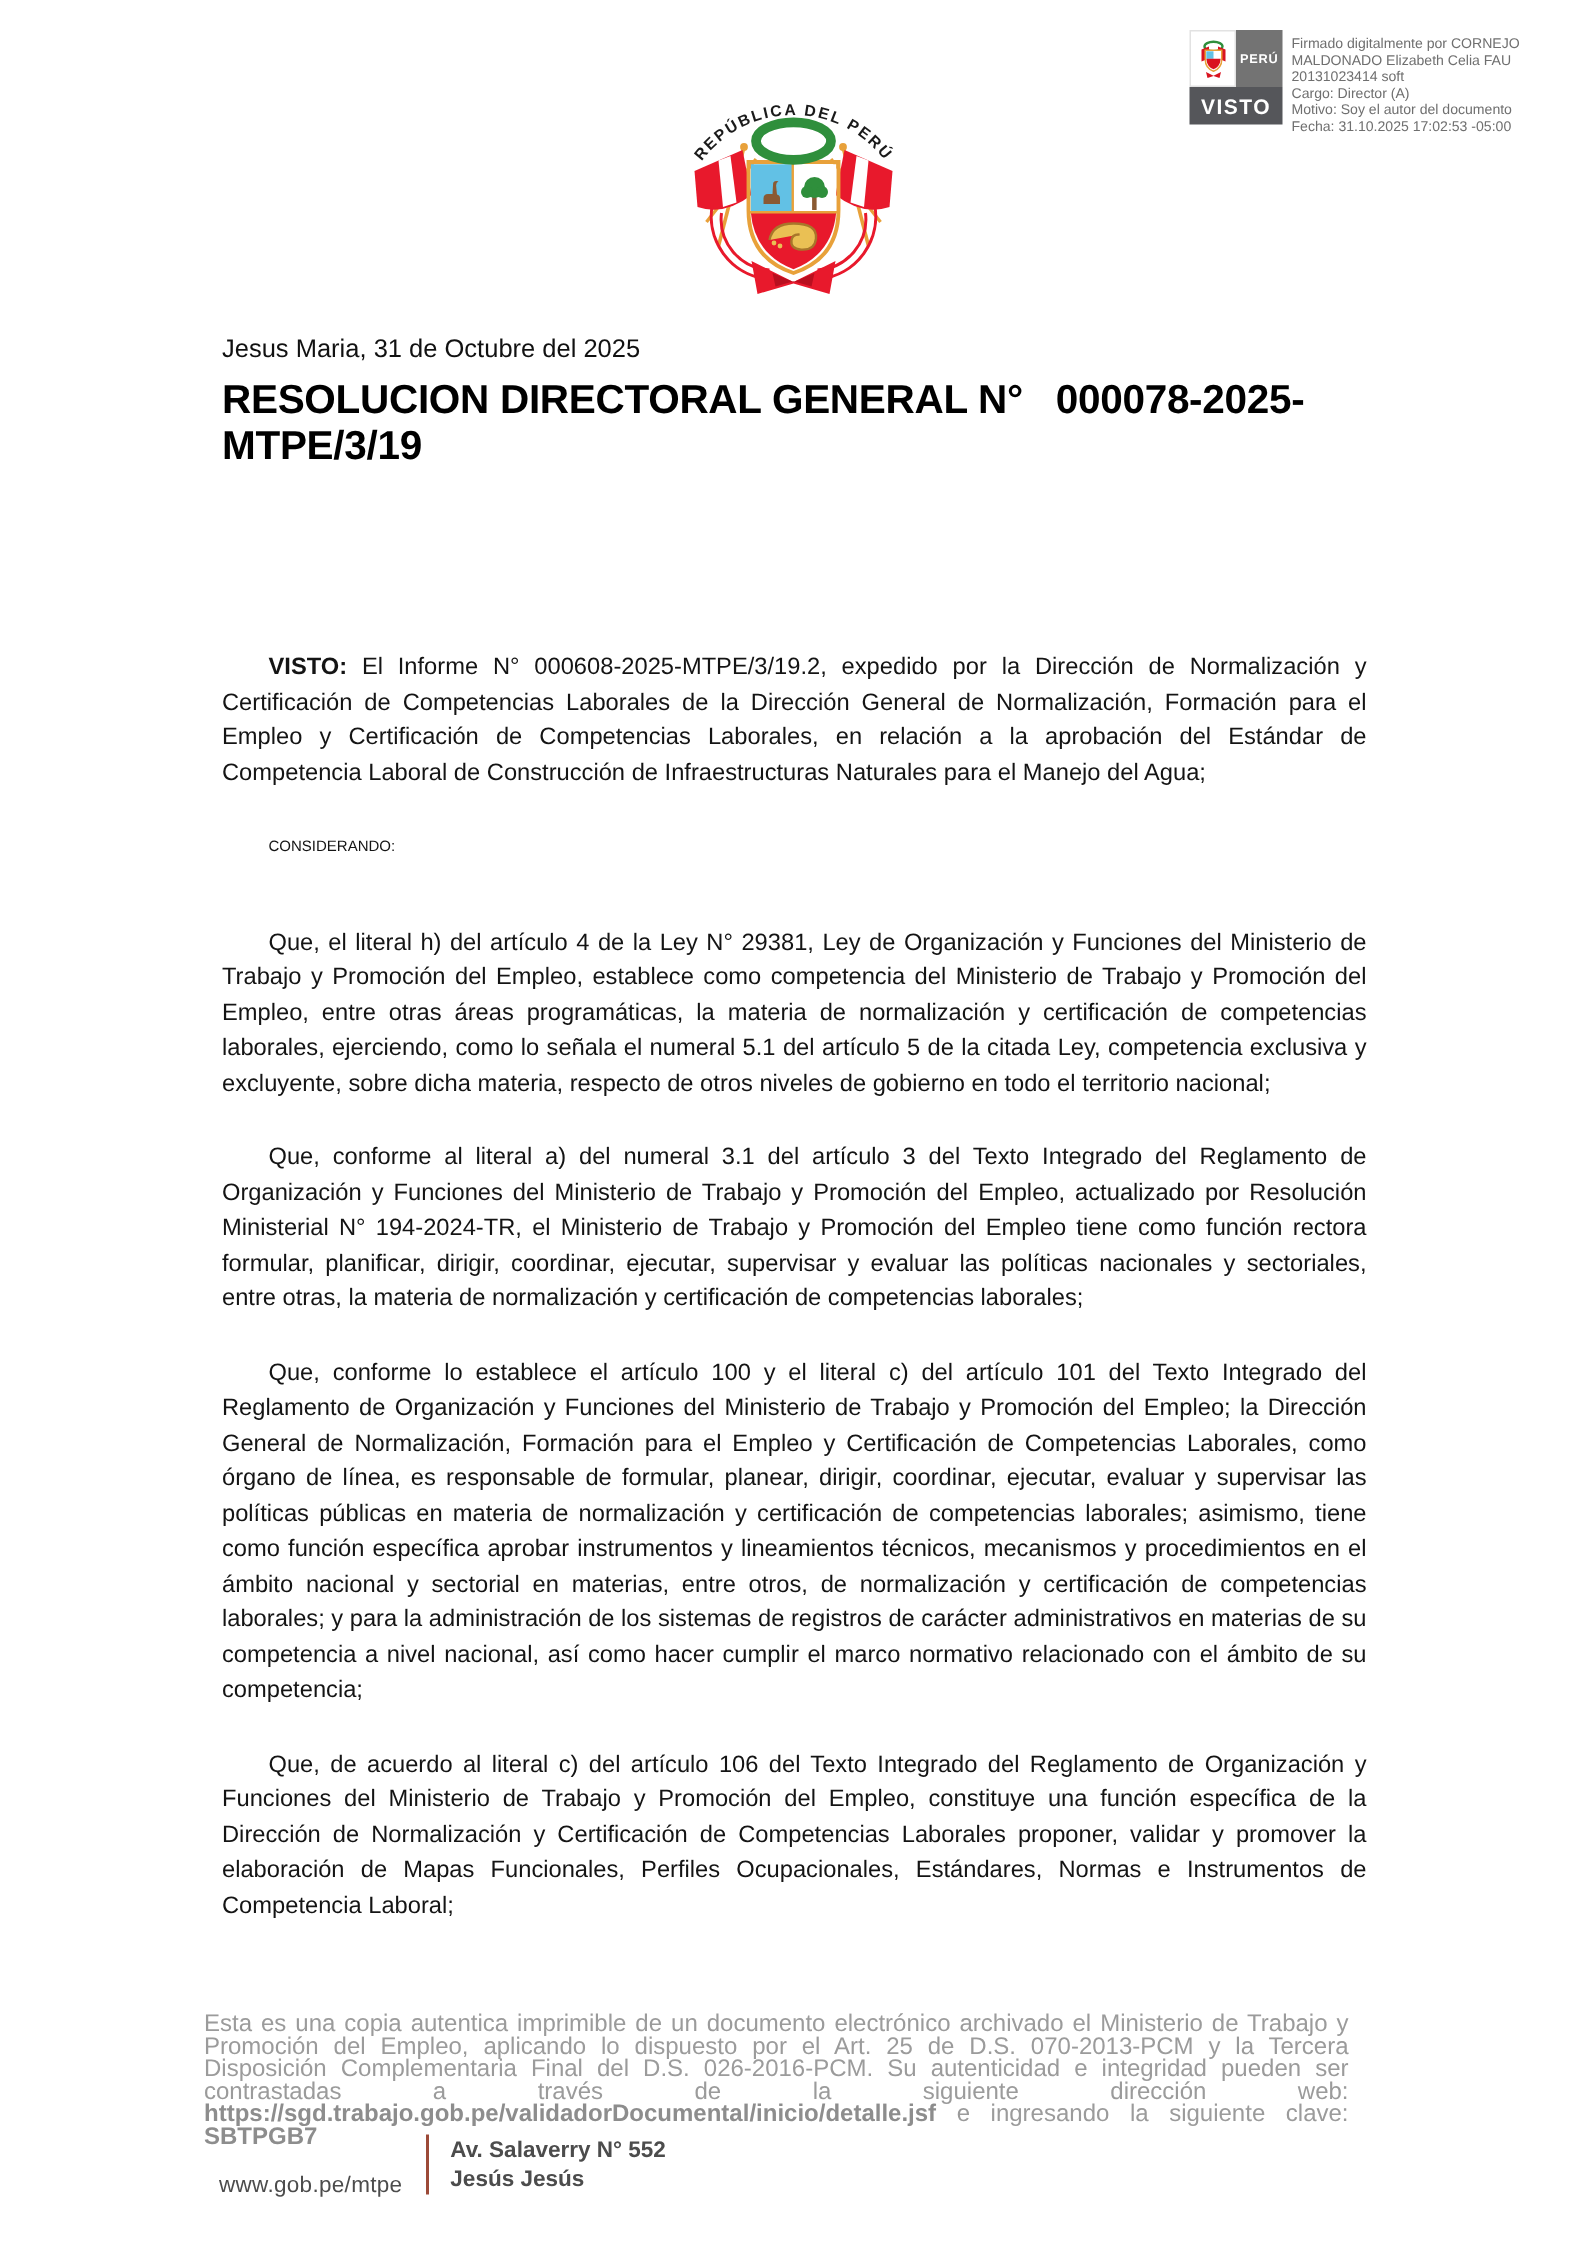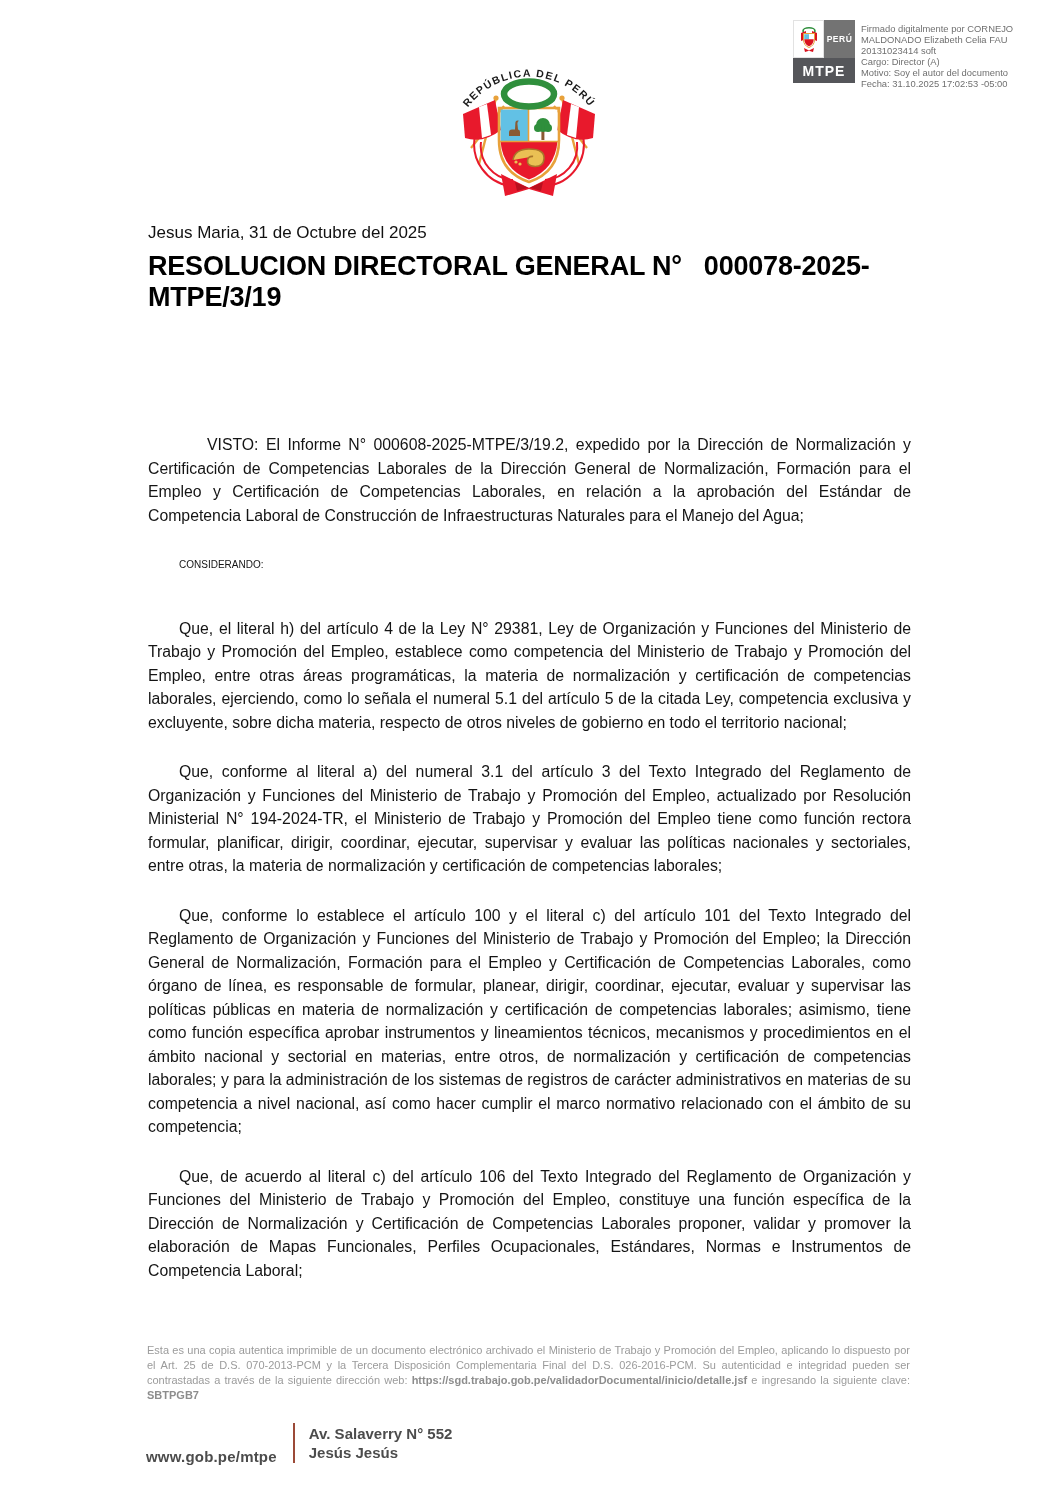--- a/index.html
+++ b/index.html
@@ -29,31 +29,31 @@
   
   .emblem{position:absolute;left:449px;top:48px;width:160px;height:148px;}
 
   
   .content{position:absolute;left:148px;top:186px;width:763px;}
   .dateline{font-size:17px;color:#111111;margin-top:37px;}
   .doc-title{font-size:27px;font-weight:bold;color:#000000;margin:8px 0 120px 0;
     white-space:pre-wrap;letter-spacing:-0.2px;}
   .para{font-size:15.8px;line-height:23.5px;text-align:justify;
     text-indent:31px;margin:0 0 26px 0;}
-  .label-bold{font-weight:normal;margin-left:28px;}
+  .label-bold{font-weight:bold;}
   .considerando{font-size:10px;line-height:23.5px;font-weight:normal;
     padding-left:31px;margin:0 0 40px 0;}
 
   
-  .disclaimer{position:absolute;left:147px;top:1343px;width:763px;
-    font-size:11px;line-height:14.9px;color:#9b9b9b;text-align:justify;}
+  .disclaimer{position:absolute;left:136px;top:1343px;width:763px;
+    font-size:16px;line-height:14.9px;color:#9b9b9b;text-align:justify;}
   .disclaimer b{color:#8d8d8d;}
 
   .site-footer{position:absolute;left:146px;top:1420px;display:flex;align-items:center;}
-  .site-url{font-size:15px;font-weight:bold;color:#4c4c4c;letter-spacing:.2px;margin-top:28px;}
+  .site-url{font-size:15px;font-weight:normal;color:#4c4c4c;letter-spacing:.2px;margin-top:28px;}
   .footer-divider{width:2px;height:40px;background:#9c4a38;margin:0 14px 0 16px;}
   .address{font-size:15px;font-weight:bold;color:#4c4c4c;line-height:19px;}
 </style>
 </head>
 <body>
 
 <div class="page">
 
   <div class="stamp">
     <div class="stamp-logo">
@@ -64,21 +64,21 @@
             <path d="M3 8 L8 6 L8 14 L3 16 Z" fill="#d9131f"></path>
             <path d="M19 8 L14 6 L14 14 L19 16 Z" fill="#d9131f"></path>
             <path d="M5.5 8.5 h11 v6 q0 6 -5.5 8 q-5.5 -2 -5.5 -8 Z" fill="#ffffff" stroke="#e8a13a" stroke-width="1"></path>
             <rect x="6.2" y="9.2" width="4.8" height="5" fill="#62c1e5"></rect>
             <path d="M6.2 14.2 h9.6 q-0.5 5.5 -4.8 7 q-4.3 -1.5 -4.8 -7 Z" fill="#d9131f"></path>
             <path d="M6 23 L11 25.5 L16 23 L15 27 L11 25.7 L7 27 Z" fill="#d9131f"></path>
           </svg>
         </div>
         <div class="stamp-cell-peru">PERÚ</div>
       </div>
-      <div class="stamp-cell-mtpe">MTPE</div>
+      <div class="stamp-cell-mtpe">VISTO</div>
     </div>
     <div class="stamp-text">
       <div>Firmado digitalmente por CORNEJO</div>
       <div>MALDONADO Elizabeth Celia FAU</div>
       <div>20131023414 soft</div>
       <div>Cargo: Director (A)</div>
       <div>Motivo: Soy el autor del documento</div>
       <div>Fecha: 31.10.2025 17:02:53 -05:00</div>
     </div>
   </div>

